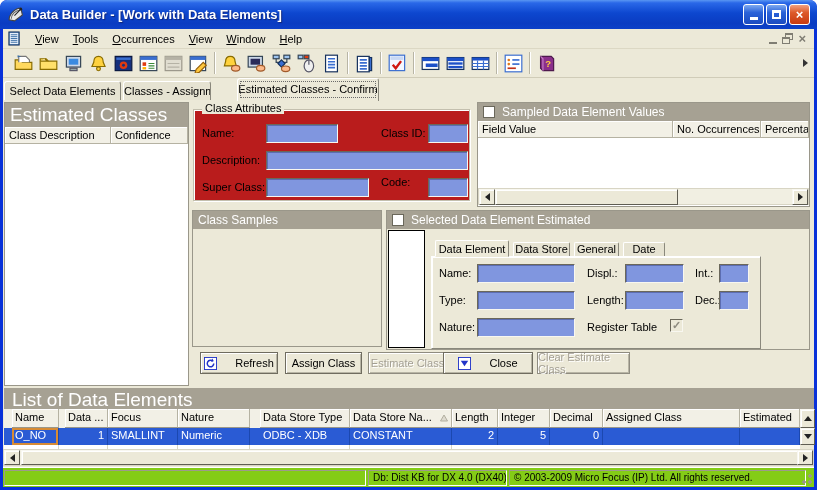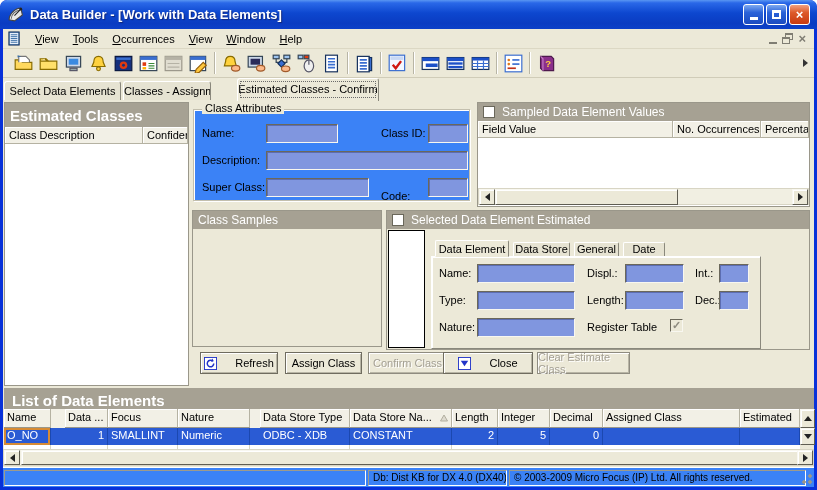--- a/index.html
+++ b/index.html
@@ -28,25 +28,25 @@
 .tool-btn{width:25px;height:25px;display:flex;align-items:center;justify-content:center;border:1px solid transparent}
 .tool-sep{width:2px;height:22px;border-left:1px solid #b8b5a5;border-right:1px solid #fff;margin:0 3px}
 .tool-overflow{position:absolute;right:6px;top:10px;width:0;height:0;border-left:5px solid #333;border-top:4px solid transparent;border-bottom:4px solid transparent}
 
 .tab{position:absolute;background:#ece9d8;border:1px solid #8a887c;border-bottom:none;border-top-color:#fff;border-left-color:#fff;border-radius:3px 3px 0 0;text-align:center;line-height:18px;white-space:nowrap;overflow:hidden}
 .tab.inactive{background:#e6e3d2;top:81px;height:19px}
 .tab.active{top:78px;height:23px;line-height:20px;outline:1px dotted #6a6a6a;outline-offset:-4px;z-index:2}
 
 .panel{border:1px solid #9a978a;background:#fff}
 .panel-hdr{background:#a6a193;color:#fff;display:flex;align-items:center;padding-left:5px;white-space:nowrap;overflow:hidden}
-.hdr-big{font-size:15px;font-weight:bold;height:24px}
+.hdr-big{font-size:19px;font-weight:normal;height:24px}
 .hdr-sm{font-size:12px;height:18px}
 .hdr-chk{width:12px;height:12px;background:#fff;border:1px solid #6a675a;margin-right:7px;flex:0 0 auto}
 .colhdr{background:#f2f0e6;border-right:1px solid #b5b2a2;border-bottom:1px solid #b5b2a2;box-shadow:inset 1px 1px 0 #fff;padding:2px 4px;white-space:nowrap;overflow:hidden}
-.group{border:1px solid #c3bfae;box-shadow:inset 1px 1px 0 #fff,1px 1px 0 #fff;background:#3b82f6}
+.group{border:1px solid #c3bfae;box-shadow:inset 1px 1px 0 #fff,1px 1px 0 #fff;background:#b91c1c}
 .group-label{position:absolute;top:-8px;left:8px;background:#ece9d8;padding:0 3px}
 .blue-field{background:#8096df;border:1px solid;border-color:#6b685a #f8f7f0 #f8f7f0 #6b685a;box-shadow:inset 1px 1px 0 #5c6db0}
 .lbl{white-space:nowrap}
 
 .subtab{position:absolute;background:#ece9d8;border:1px solid #8a887c;border-bottom:none;border-top-color:#fff;border-left-color:#fff;border-radius:2px 2px 0 0;text-align:center;font-size:11px}
 .subpage{position:absolute;background:#ece9d8;border:1px solid #8a887c;border-top-color:#fff;border-left-color:#fff;box-shadow:inset 1px 1px 0 #fff}
 
 .btn{position:absolute;height:22px;background:#ece9d8;border:1px solid #6f6c5f;box-shadow:inset 1px 1px 0 #fff,inset -1px -1px 0 #b8b5a5;display:flex;align-items:center;justify-content:center;gap:18px;font-size:11px}
 .btn.disabled{color:#a39f93;text-shadow:1px 1px 0 #fff;border-color:#8f8c80}
 
@@ -55,27 +55,27 @@
 .arr{width:0;height:0;display:inline-block}
 .arr-left{border-top:4px solid transparent;border-bottom:4px solid transparent;border-right:5px solid #222}
 .arr-right{border-top:4px solid transparent;border-bottom:4px solid transparent;border-left:5px solid #222}
 .arr-up{border-left:4px solid transparent;border-right:4px solid transparent;border-bottom:5px solid #222}
 .arr-down{border-left:4px solid transparent;border-right:4px solid transparent;border-top:5px solid #222}
 
 .thdr-cell{position:absolute;top:0;height:19px;background:#f2f0e6;border-right:1px solid #b5b2a2;border-bottom:1px solid #9a978a;box-shadow:inset 1px 1px 0 #fff;padding:2px 3px;white-space:nowrap;overflow:hidden}
 .trow-cell{position:absolute;top:0;height:100%;padding:1px 3px;white-space:nowrap;overflow:hidden;border-right:1px solid rgba(255,255,255,.45)}
 .row-sel .trow-cell{color:#fff;border-right:1px solid #1b48b0}
 .num{text-align:right}
-.c0{left:0;width:47px}.c1{left:61px;width:43px}.c2{left:104px;width:70px}
+.c0{left:8px;width:47px}.c1{left:61px;width:43px}.c2{left:104px;width:70px}
 .c3{left:174px;width:72px}.c4{left:256px;width:90px}.c5{left:346px;width:102px}
 .c6{left:448px;width:46px}.c7{left:494px;width:52px}.c8{left:546px;width:53px}
 .c9{left:599px;width:137px}.c10{left:736px;width:60px}
 .focus-cell{box-shadow:inset 0 0 0 2px #d78b34 !important}
 
-.status{left:3px;top:467px;width:811px;height:20px;background:#3b82f6;border-top:1px solid #fff;font-size:10px}
+.status{left:3px;top:467px;width:811px;height:20px;background:#84cc16;border-top:1px solid #fff;font-size:10px}
 .status-panel{position:absolute;top:2px;height:16px;border:1px solid;border-color:#9d9a8b #fff #fff #9d9a8b;padding:1px 4px;white-space:nowrap;overflow:hidden}
 .grip{position:absolute;right:1px;bottom:1px;width:13px;height:13px;background:
  radial-gradient(circle at 10px 3px,#9a978a 1.5px,transparent 2px),
  radial-gradient(circle at 10px 9px,#9a978a 1.5px,transparent 2px),
  radial-gradient(circle at 4px 9px,#9a978a 1.5px,transparent 2px)}
 .chk-gray{width:13px;height:13px;background:#ece9d8;border:1px solid;border-color:#6b685a #f8f7f0 #f8f7f0 #6b685a;color:#8f8c80;font-size:11px;line-height:11px;text-align:center;font-weight:bold}
 .listbox{background:#fff;border:1px solid #000}
 svg{display:block}
 </style>
 </head>
@@ -320,37 +320,37 @@
     <span class="tool-overflow"></span>
   </div>
 
   <div class="tab inactive" style="left:4px;width:117px">Select Data Elements</div>
   <div class="tab inactive" style="left:123px;width:88px">Classes - Assignment</div>
   <div class="tab active" style="left:237px;width:142px">Estimated Classes - Confirm</div>
 
   <div class="abs panel" style="left:4px;top:102px;width:185px;height:284px">
     <div class="panel-hdr hdr-big">Estimated Classes</div>
     <div style="display:flex">
-      <div class="colhdr" style="width:138px">Class Description</div>
+      <div class="colhdr" style="width:106px">Class Description</div>
       <div class="colhdr" style="flex:1">Confidence</div>
     </div>
     <div style="height:240px;background:#fff"></div>
   </div>
 
   <div class="abs group" style="left:193px;top:109px;width:277px;height:92px">
     <span class="group-label">Class Attributes</span>
     <span class="abs lbl" style="left:8px;top:17px">Name:</span>
     <input class="abs blue-field" style="left: 72px; top: 14px; width: 72px; height: 19px;" value="">
     <span class="abs lbl" style="left:187px;top:17px">Class ID:</span>
     <input class="abs blue-field" style="left: 234px; top: 14px; width: 40px; height: 19px;" value="">
     <span class="abs lbl" style="left:8px;top:44px">Description:</span>
     <input class="abs blue-field" style="left: 72px; top: 41px; width: 202px; height: 19px;" value="">
     <span class="abs lbl" style="left:8px;top:71px">Super Class:</span>
     <input class="abs blue-field" style="left: 72px; top: 68px; width: 103px; height: 19px;" value="">
-    <span class="abs lbl" style="left:187px;top:80px">Code:</span>
+    <span class="abs lbl" style="left:187px;top:66px">Code:</span>
     <input class="abs blue-field" style="left: 234px; top: 68px; width: 40px; height: 19px;" value="">
   </div>
 
   <div class="abs panel" style="left:477px;top:102px;width:333px;height:105px">
     <div class="panel-hdr hdr-sm">
       <span class="hdr-chk"></span>
       <span>Sampled Data Element Values</span>
     </div>
     <div style="display:flex">
       <div class="colhdr" style="width:195px">Field Value</div>
@@ -415,21 +415,21 @@
           <path d="M10.5 7a3.5 3.5 0 11-1-2.4" fill="none" stroke="#2234c8" stroke-width="1.6"></path>
           <path d="M9 1.5l1.5 3-3.2.3z" fill="#2234c8"></path>
         </svg>
       </span>
     <span>Refresh</span>
   </div>
   <div class="btn" style="left:285px;top:352px;width:77px">
     <span>Assign Class</span>
   </div>
   <div class="btn disabled" style="left:368px;top:352px;width:79px">
-    <span>Confirm Class</span>
+    <span>Estimate Class</span>
   </div>
   <div class="btn" style="left:443px;top:352px;width:90px">
     <span>
         <svg width="13" height="13" viewBox="0 0 14 14">
           <rect x="0.5" y="0.5" width="13" height="13" fill="#fff" stroke="#2234c8"></rect>
           <path d="M3 4h8L7 10z" fill="#2234c8"></path>
         </svg>
       </span>
     <span>Close</span>
   </div>

